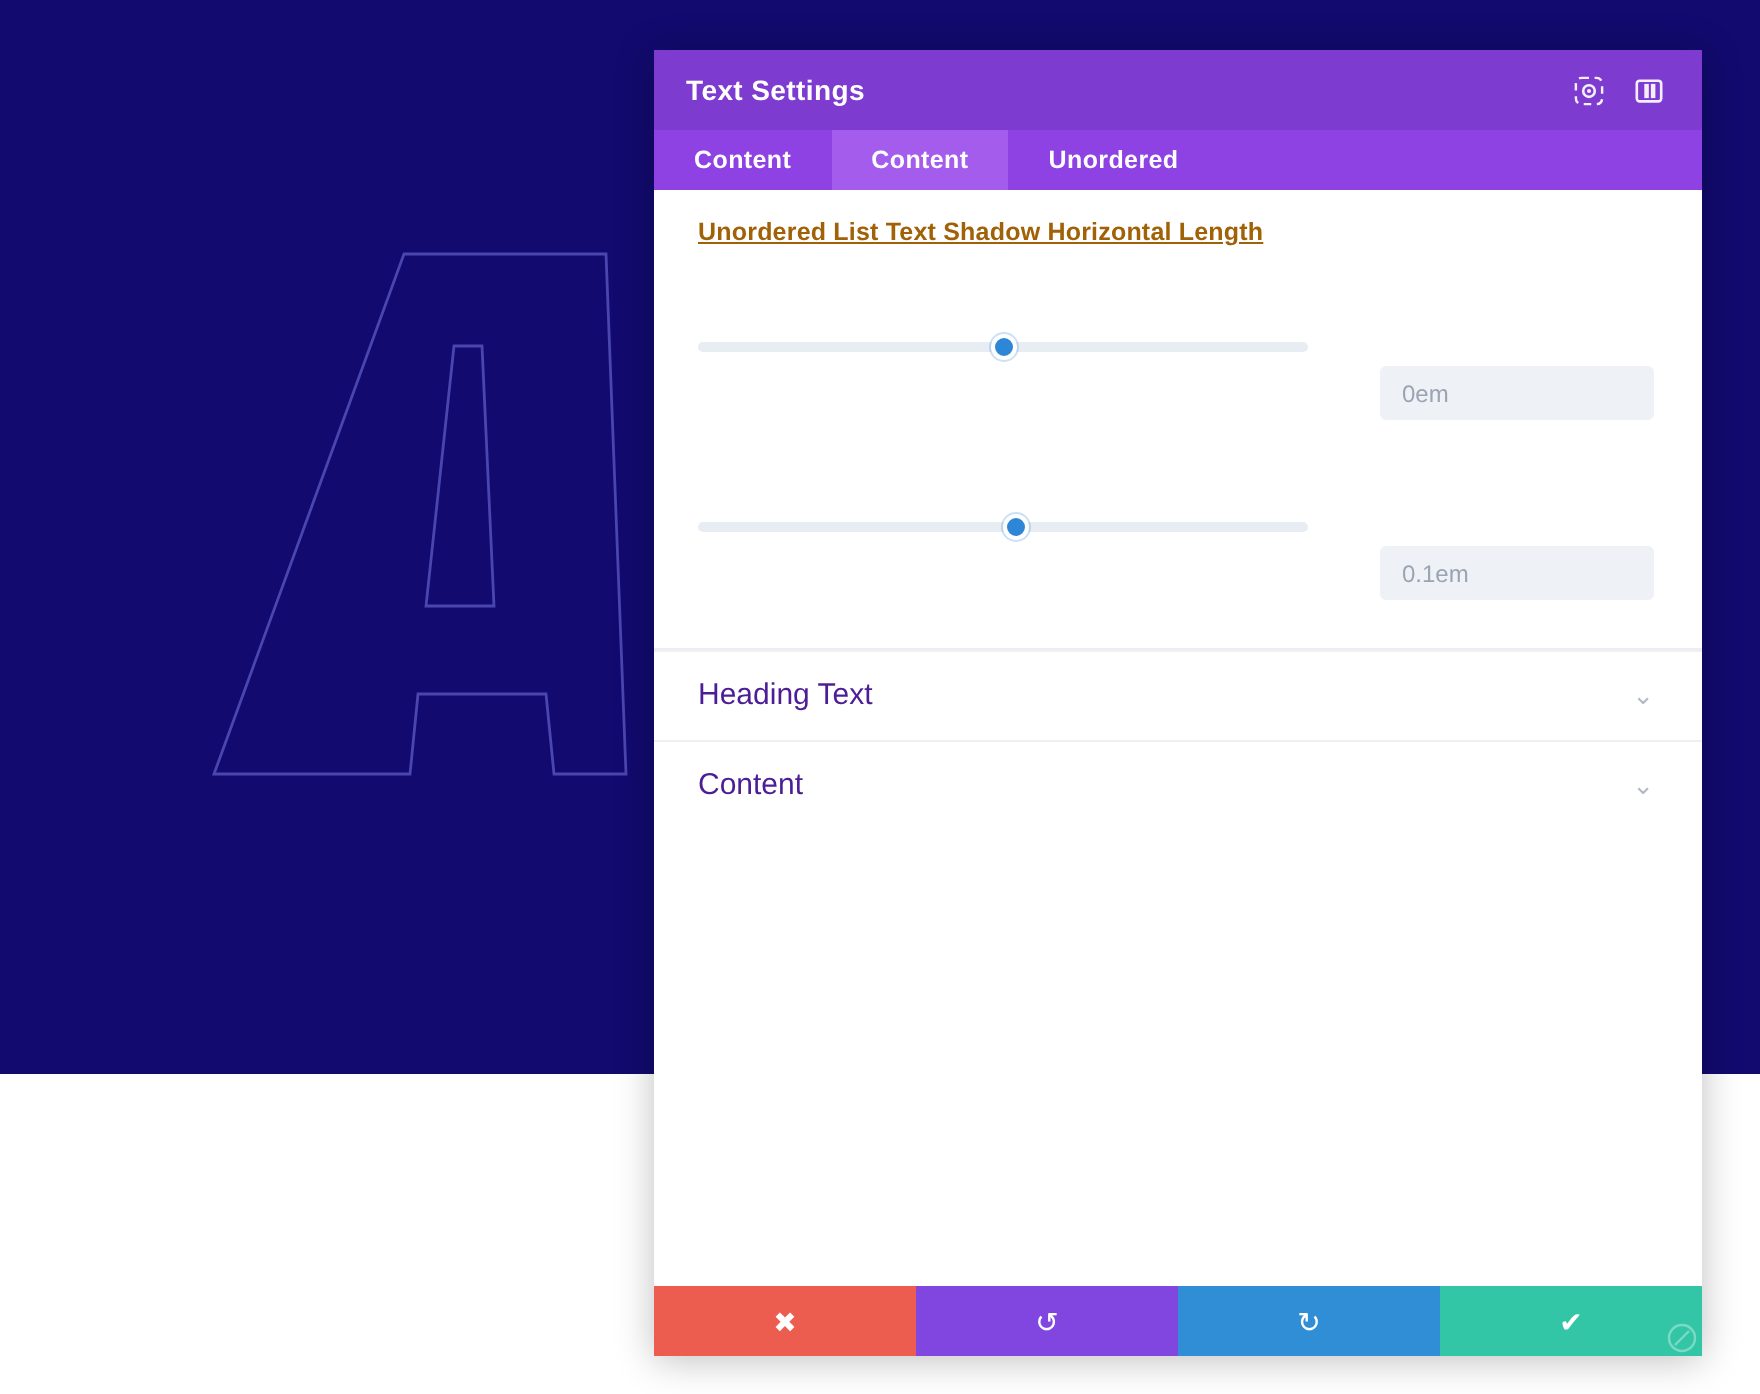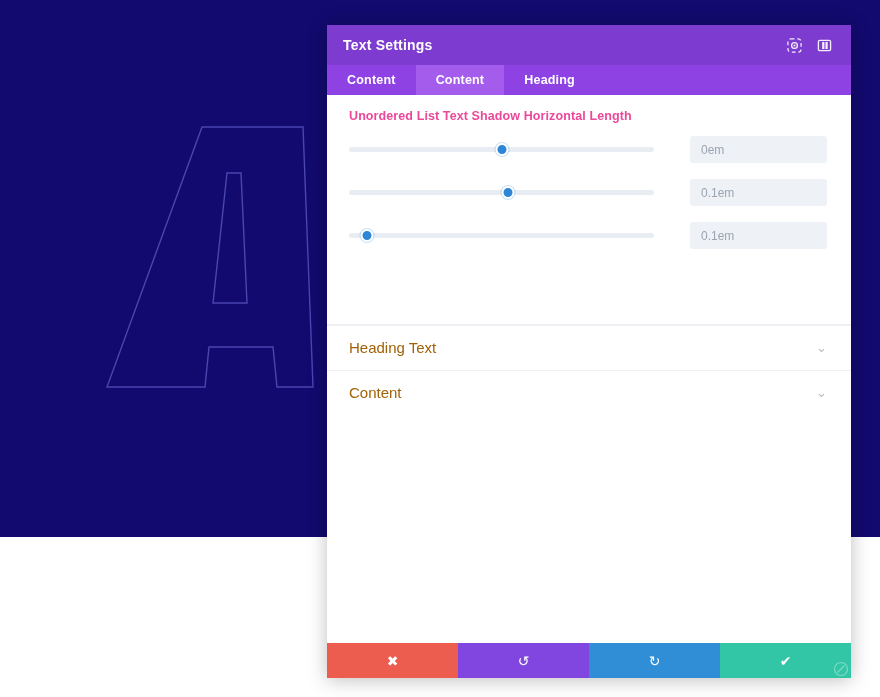--- a/index.html
+++ b/index.html
@@ -76,22 +76,22 @@
 
   
   #scrollbar-track {
     position: absolute; right: 0; top: 0; width: 9px; height: 100%;
     background: transparent;
   }
 
   
   .field { margin-bottom: 16px; position: relative; }
   .field-label {
-    font-size: 12.5px; color: #ec4899; font-weight: bold;
-    margin-bottom: 13px; letter-spacing: .1px;
+    font-size: 12.5px; color: #a16207; font-weight: bold;
+    margin-bottom: 13px; letter-spacing: .1px; text-decoration: underline;
   }
   .row { display: flex; align-items: center; gap: 14px; }
 
   .slider-wrap {
     flex: 1 1 auto; position: relative; height: 16px;
     display: flex; align-items: center; cursor: pointer;
     max-width: 305px;
   }
   .slider-track {
     width: 100%; height: 5px; background: #e8ecf3; border-radius: 3px;
@@ -100,30 +100,30 @@
     position: absolute; width: 13px; height: 13px; border-radius: 50%;
     background: #2e86d6; border: 2px solid #fff;
     box-shadow: 0 0 0 1px rgba(46,134,214,.25);
     transform: translateX(-50%); cursor: grab;
   }
 
   .num-input {
     width: 137px; height: 27px; background: #eef1f6;
     border: none; border-radius: 3px;
     display: flex; align-items: center; padding: 0 11px;
-    font-size: 12px; color: #9aa4b2; margin-left: auto;
+    font-size: 12px; color: #9aa4b2; margin-left: auto; margin-top: 47px;
   }
 
   
   .accordion {
     height: 45px; border-top: 1px solid #eef0f4;
     display: flex; align-items: center; justify-content: space-between;
     padding: 0 24px 0 22px; cursor: pointer;
   }
-  .accordion-label { font-size: 15px; color: #a16207; }
+  .accordion-label { font-size: 15px; color: #4c1d95; }
   .chev { color: #b4bbc5; font-size: 13px; }
 
   
   #modal-footer {
     height: 35px; display: flex; flex: 0 0 auto;
     position: relative; overflow: hidden;
   }
   .fbtn {
     flex: 1 1 0; display: flex; align-items: center; justify-content: center;
     color: #fff; font-size: 14px; cursor: pointer;
@@ -164,21 +164,21 @@
         <rect x="1.5" y="2.5" width="13" height="11" rx="1.5" fill="none" stroke="#ffffff" stroke-width="1.4"></rect>
         <rect x="5.5" y="4.2" width="2.4" height="7.6" fill="#ffffff"></rect>
         <rect x="9" y="4.2" width="2.4" height="7.6" fill="#ffffff"></rect>
       </svg>
     </div>
   </div>
 
   <div id="modal-tabs">
     <div class="tab">Content</div>
     <div class="tab active">Content</div>
-    <div class="tab">Heading</div>
+    <div class="tab">Unordered</div>
   </div>
 
   <div id="modal-body">
     <div id="scroll-area">
       <div id="fields">
 
         <div class="field">
           <div class="field-label">Unordered List Text Shadow Horizontal Length</div>
           <div class="row">
             <div class="slider-wrap">

